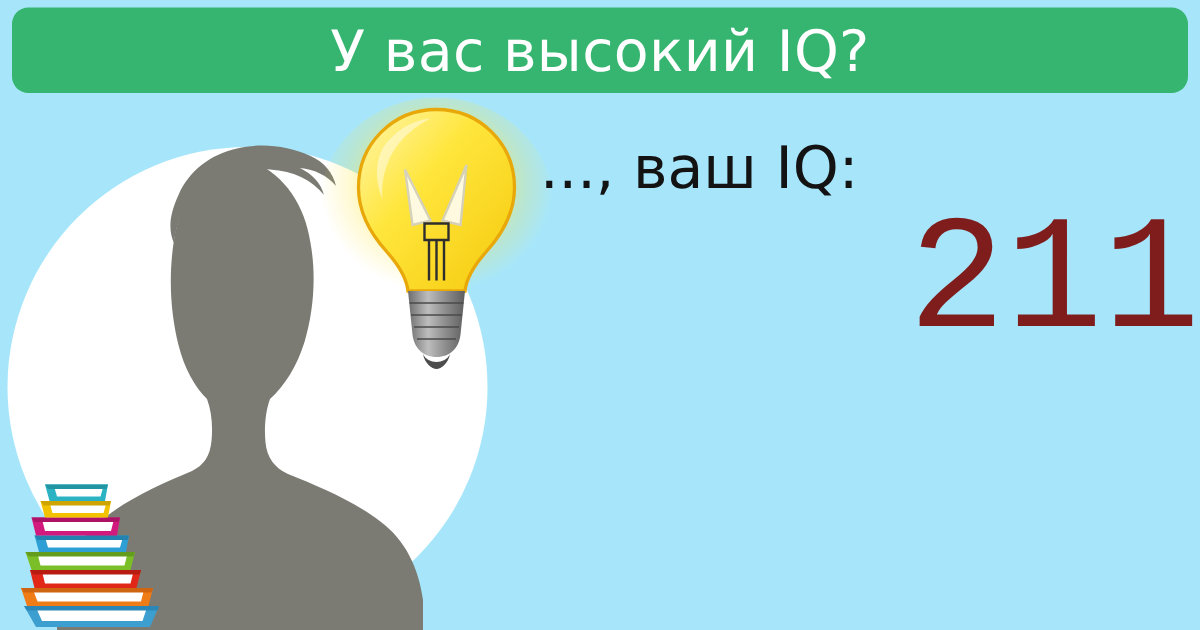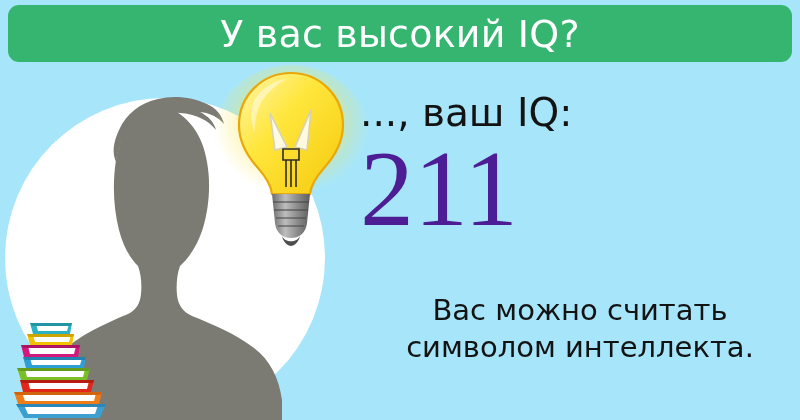--- a/index.html
+++ b/index.html
@@ -99,26 +99,26 @@
     font-size: 39px;
     line-height: 42px;
     font-family: "DejaVu Sans", sans-serif;
     white-space: nowrap;
   }
   #iq-value {
     position: absolute;
     left: 0;
     top: 60px;
     width: 440px;
-    text-align: left;
-    color: #4c1d95;
+    text-align: right;
+    color: #7f1d1d;
     font-size: 108px;
     line-height: 118px;
     font-weight: 400;
-    font-family: Liberation Serif, serif;
+    font-family: Liberation Mono, monospace;
   }
   #iq-caption {
     position: absolute;
     left: 0;
     top: 222px;
     width: 440px;
     text-align: center;
     color: #131313;
     font-size: 29px;
     line-height: 37px;
@@ -282,19 +282,15 @@
       </g>
     </svg>
 
   </div>
 
   <div id="right-panel">
     <div id="iq-label">..., ваш IQ:</div>
 
     <div id="iq-value">211</div>
 
-    <div id="iq-caption">
-      <span class="caption-line">Вас можно считать</span>
-      <span class="caption-line">символом интеллекта.</span>
-    </div>
   </div>
 
 </div>
 
 </body></html>

